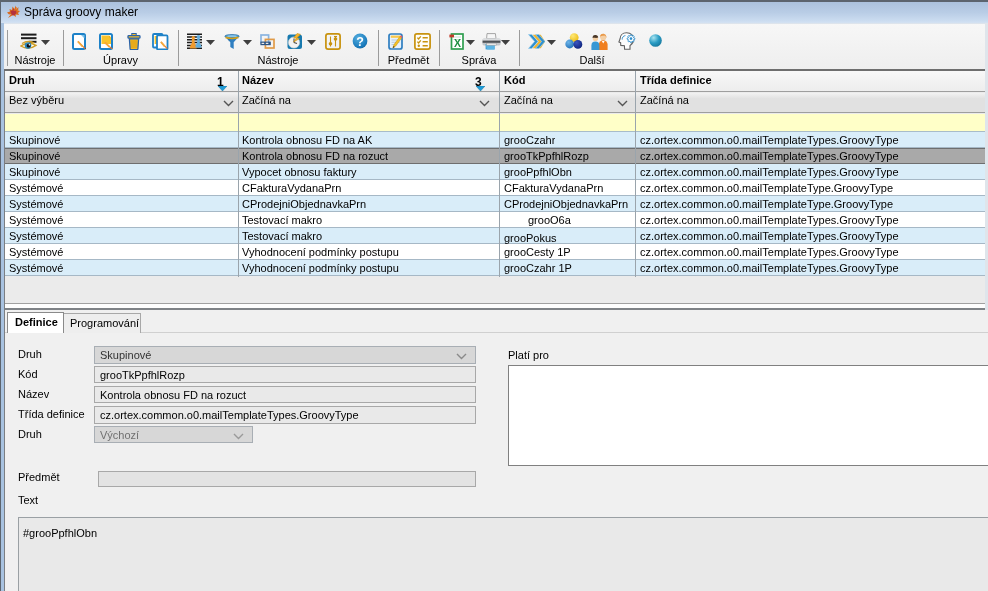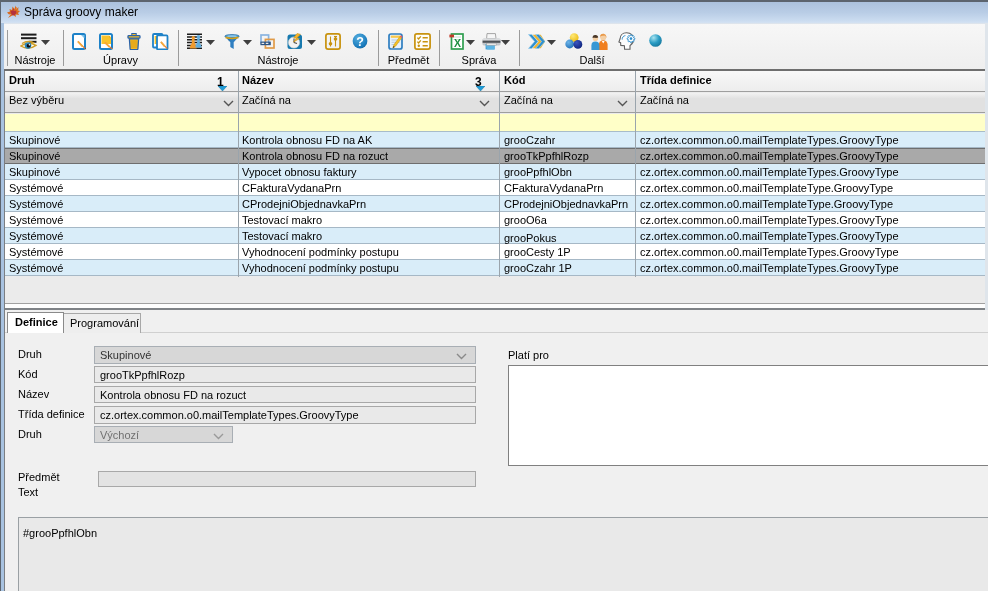--- a/index.html
+++ b/index.html
@@ -303,21 +303,21 @@
       </div>
       <div class="a" style="left:0;top:125px;width:981px;height:16px;background:#d9edf9;border-bottom:1px solid #a6b8c6">
         <div class="cell" style="left:5px;top:2px">Systémové</div>
         <div class="cell" style="left:238px;top:2px">CProdejniObjednavkaPrn</div>
         <div class="cell" style="left:500px;top:2px">CProdejniObjednavkaPrn</div>
         <div class="cell" style="left:636px;top:2px">cz.ortex.common.o0.mailTemplateType.GroovyType</div>
       </div>
       <div class="a" style="left:0;top:141px;width:981px;height:16px;background:#ffffff;border-bottom:1px solid #a6b8c6">
         <div class="cell" style="left:5px;top:2px">Systémové</div>
         <div class="cell" style="left:238px;top:2px">Testovací makro</div>
-        <div class="cell" style="left:500px;top:2px">grooO6a</div>
+        <div class="cell" style="left:524px;top:2px">grooO6a</div>
         <div class="cell" style="left:636px;top:2px">cz.ortex.common.o0.mailTemplateTypes.GroovyType</div>
       </div>
       <div class="a" style="left:0;top:157px;width:981px;height:16px;background:#d9edf9;border-bottom:1px solid #a6b8c6">
         <div class="cell" style="left:5px;top:2px">Systémové</div>
         <div class="cell" style="left:238px;top:2px">Testovací makro</div>
         <div class="cell" style="left:500px;top:4px">grooPokus</div>
         <div class="cell" style="left:636px;top:2px">cz.ortex.common.o0.mailTemplateTypes.GroovyType</div>
       </div>
       <div class="a" style="left:0;top:173px;width:981px;height:16px;background:#ffffff;border-bottom:1px solid #a6b8c6">
         <div class="cell" style="left:5px;top:2px">Systémové</div>
@@ -364,34 +364,34 @@
  </div>
  <div class="a" style="left:94px;top:56px;width:382px;height:17px;background:#e9e9e9;border:1px solid #a8a8a8">
    <div class="cell" style="left:5px;top:2px">grooTkPpfhlRozp</div>
  </div>
  <div class="a" style="left:94px;top:76px;width:382px;height:17px;background:#e9e9e9;border:1px solid #a8a8a8">
    <div class="cell" style="left:5px;top:2px">Kontrola obnosu FD na rozuct</div>
  </div>
  <div class="a" style="left:94px;top:96px;width:382px;height:18px;background:#e9e9e9;border:1px solid #a8a8a8">
    <div class="cell" style="left:5px;top:2px">cz.ortex.common.o0.mailTemplateTypes.GroovyType</div>
  </div>
- <div class="a" style="left:94px;top:116px;width:139px;height:17px;background:#d7d7d7;border:1px solid #a8aeb4">
+ <div class="a" style="left:94px;top:116px;width:159px;height:17px;background:#d7d7d7;border:1px solid #a8aeb4">
    <div class="cell" style="left:5px;top:2px;color:#707070">Výchozí</div>
    <svg class="a" style="right:8px;top:6px" width="11" height="7" viewBox="0 0 11 7">
         <path d="M1 1 L5.5 5.5 L10 1" stroke="#9a9a9a" stroke-width="1.4" fill="none"></path>
       </svg>
  </div>
 
  <div class="cell" style="left:508px;top:39px">Platí pro</div>
  <div class="a" style="left:508px;top:55px;width:481px;height:101px;background:#fff;border:1px solid #808080"></div>
 
  <div class="cell" style="left:18px;top:161px">Předmět</div>
  <div class="a" style="left:98px;top:161px;width:378px;height:16px;background:#e3e3e3;border:1px solid #a8a8a8"></div>
 
- <div class="cell" style="left:18px;top:176px">Text</div>
+ <div class="cell" style="left:18px;top:184px">Text</div>
  <div class="a" style="left:18px;top:207px;width:975px;height:80px;background:#e9e9e9;border:1px solid #9aa0a4">
    <div class="cell" style="left:4px;top:9px">#grooPpfhlObn</div>
  </div>
 </div>
 
 <div class="a" style="left:4px;top:71px;width:1px;height:520px;background:#7b7e82"></div>
 
 <div class="a" style="left:0;top:2px;width:1px;height:589px;background:#5c646e"></div>
 <div class="a" style="left:1px;top:23px;width:3px;height:568px;background:#a8c2e0"></div>
 <div class="a" style="left:985px;top:23px;width:3px;height:287px;background:#dfe5eb"></div>

